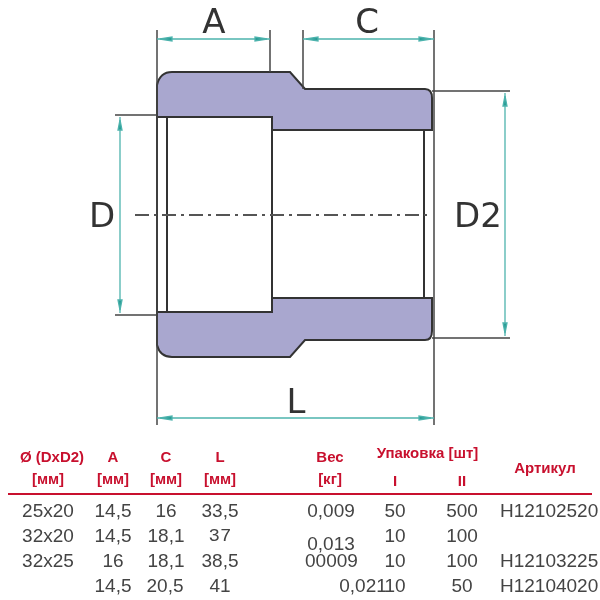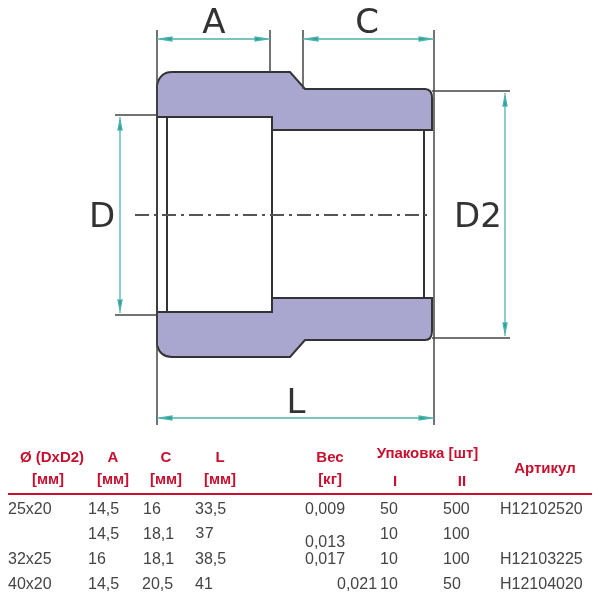--- a/index.html
+++ b/index.html
@@ -2,21 +2,21 @@
 <html><head>
 <meta charset="utf-8">
 <style>
   html, body { margin:0; padding:0; background:#fff; }
   body { width:600px; height:600px; position:relative; overflow:hidden; font-family:"Liberation Sans", sans-serif; }
   #diagram { position:absolute; left:0; top:0; width:600px; height:440px; }
   .dimlabel { font-family:"DejaVu Sans", sans-serif; font-size:34px; fill:#333; }
   .hdr { position:absolute; color:#c8102e; font-weight:bold; font-size:15px; text-align:center; white-space:nowrap; }
   .rule { position:absolute; left:8px; top:493px; width:584px; height:2px; background:#c8102e; }
   .row { position:absolute; left:0; width:600px; height:26px; }
-  .cell { position:absolute; color:#444; font-size:16px; text-align:left; white-space:nowrap; }
+  .cell { position:absolute; color:#444; font-size:19px; text-align:center; white-space:nowrap; }
 </style>
 </head>
 <body>
 
 <div id="diagram">
   <svg width="600" height="440" viewBox="0 0 600 440">
 
     <path d="M157,85 Q160,72 172,72 L290,72 L305,89 L425,89 Q432,89 432,98 L432,130 L272,130 L272,117 L165,117 L157,117 Z" fill="#a9a7cf" stroke="#333" stroke-width="2"></path>
 
     <path d="M157,345 Q160,357 172,357 L290,357 L305,340 L425,340 Q432,340 432,331 L432,298 L272,298 L272,312 L165,312 L157,312 Z" fill="#a9a7cf" stroke="#333" stroke-width="2"></path>
@@ -86,39 +86,39 @@
     <div class="cell" style="left:8px;width:80px;">25x20</div>
     <div class="cell" style="left:88px;width:50px;">14,5</div>
     <div class="cell" style="left:143px;width:46px;">16</div>
     <div class="cell" style="left:195px;width:50px;">33,5</div>
     <div class="cell" style="left:305px;width:52px;">0,009</div>
     <div class="cell" style="left:380px;width:30px;">50</div>
     <div class="cell" style="left:443px;width:38px;">500</div>
     <div class="cell" style="left:500px;width:90px;">H12102520</div>
   </div>
   <div class="row" style="top:525px;">
+    <div class="cell" style="left:8px;width:80px;">32x20</div>
     <div class="cell" style="left:88px;width:50px;">14,5</div>
     <div class="cell" style="left:143px;width:46px;">18,1</div>
     <div class="cell" style="left:195px;width:50px;font-family:Liberation Mono, monospace;">37</div>
     <div class="cell" style="left:305px;width:52px;margin-top:8px;">0,013</div>
     <div class="cell" style="left:380px;width:30px;">10</div>
     <div class="cell" style="left:443px;width:38px;">100</div>
   </div>
   <div class="row" style="top:550px;">
     <div class="cell" style="left:8px;width:80px;">32x25</div>
     <div class="cell" style="left:88px;width:50px;">16</div>
     <div class="cell" style="left:143px;width:46px;">18,1</div>
     <div class="cell" style="left:195px;width:50px;">38,5</div>
-    <div class="cell" style="left:305px;width:52px;">0,017</div>
+    <div class="cell" style="left:305px;width:52px;">00009</div>
     <div class="cell" style="left:380px;width:30px;">10</div>
     <div class="cell" style="left:443px;width:38px;">100</div>
     <div class="cell" style="left:500px;width:90px;">H12103225</div>
   </div>
   <div class="row" style="top:575px;">
-    <div class="cell" style="left:8px;width:80px;">40x20</div>
     <div class="cell" style="left:88px;width:50px;">14,5</div>
     <div class="cell" style="left:142px;width:46px;">20,5</div>
     <div class="cell" style="left:195px;width:50px;">41</div>
     <div class="cell" style="left:305px;width:52px;margin-left:32px;">0,021</div>
     <div class="cell" style="left:380px;width:30px;">10</div>
     <div class="cell" style="left:443px;width:38px;">50</div>
     <div class="cell" style="left:500px;width:90px;">H12104020</div>
   </div>
 </div>
 

